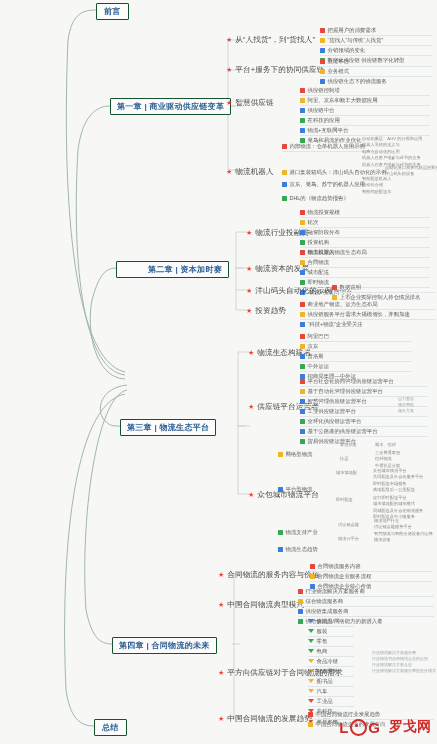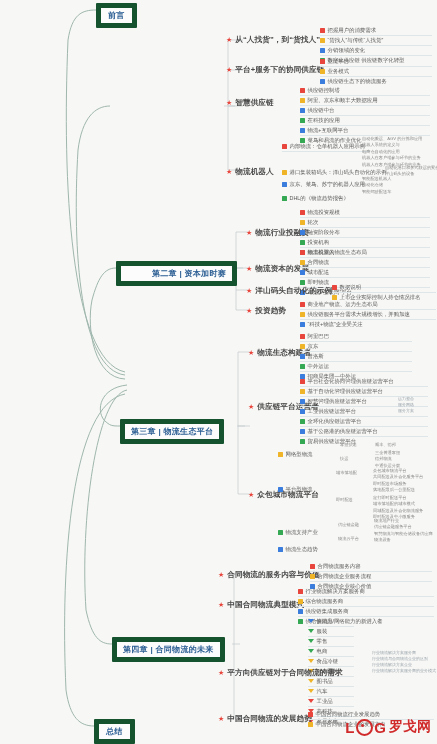--- a/index.html
+++ b/index.html
@@ -20,49 +20,49 @@
     left:10px;top:355px;width:115px;height:48px;
     border:1px solid #b9c8d8;background:#fdfdfd;
     border-radius:2px;
     display:flex;flex-direction:column;align-items:center;justify-content:center;
   }
   .root .bookicon{width:20px;height:20px;margin-bottom:1px;}
   .root .rlabel{font-size:10.5px;color:#2a5d93;font-weight:bold;letter-spacing:.5px;}
 
   
   .chapter{
-    border:5px solid #14532d;background:#fcfcfc;border-radius:1px;
+    border:1px solid #14532d;background:#fcfcfc;border-radius:1px;
     padding:2px 6px;font-size:8px;color:#2a5d93;font-weight:bold;
     letter-spacing:.3px;line-height:11px;
   }
   .small-chapter{padding:2px 7px;}
 
   
-  .l2{font-size:7.6px;color:#4a4a4a;display:flex;align-items:flex-end;line-height:10px;font-weight:bold;}
+  .l2{font-size:7.6px;color:#4a4a4a;display:flex;align-items:flex-end;line-height:10px;}
   .l2 .star{color:#e8453c;font-size:7px;margin-right:3px;}
   .l2 .t{letter-spacing:.1px;}
 
   
   .l3{font-size:5.4px;color:#5a5a5a;display:flex;align-items:center;line-height:8.2px;
       border-bottom:0.5px solid #dfe6ea;padding:0.4px 1px 0.4px 0;}
   .l3 .sq{width:5px;height:5px;margin-right:2.5px;flex:none;border-radius:.5px;
       display:inline-block;}
   .l3.noline{border-bottom:none;}
 
   
   .l4{font-size:4.2px;color:#8a8a8a;line-height:6.4px;}
   .note{font-size:4px;color:#9aa4ab;line-height:6px;}
 
   
   .tri{width:0;height:0;border-left:3px solid transparent;border-right:3px solid transparent;
        border-top:4px solid #999;margin-right:2.5px;flex:none;}
 
   .logo{position:absolute;right:6px;bottom:8px;display:flex;align-items:center;}
   .logo .lg{font-size:15px;font-weight:bold;color:#d02a2a;letter-spacing:1px;}
-  .logo .cn{font-size:14px;font-weight:bold;color:#d02a2a;margin-left:2px;}
+  .logo .cn{font-size:14px;font-weight:bold;color:#d02a2a;margin-left:8px;}
   .logo .ring{width:13px;height:13px;border:2px solid #d02a2a;border-radius:50%;
       display:inline-block;margin:0 1px;position:relative;}
   .logo .ring:after{content:"";position:absolute;left:3px;top:3px;width:3px;height:3px;
       background:#d02a2a;border-radius:50%;}
 </style>
 </head>
 <body>
 
 <div id="canvas">
 
@@ -84,20 +84,23 @@
       <path d="M238 352 L 238 494 M238 352 L 250 352 M238 426 L 250 426 M238 494 L 250 494"></path>
       <path d="M232 644 L 240 644"></path>
       <path d="M234 574 L 234 718 M234 574 L 246 574 M234 604 L 246 604 M234 672 L 246 672 M234 718 L 246 718"></path>
     </g>
   </svg>
 
 
   <div class="node chapter small-chapter" style="left:96px;top:3px;">
     <span>前言</span>
   </div>
+  <div class="node chapter" style="left:110px;top:98px;">
+    <span>第一章 | 商业驱动供应链变革</span>
+  </div>
   <div class="node chapter" style="left:116px;top:261px;padding-left:31px;">
     <span>第二章 | 资本加时赛</span>
   </div>
   <div class="node chapter" style="left:120px;top:419px;">
     <span>第三章 | 物流生态平台</span>
   </div>
   <div class="node chapter" style="left:112px;top:637px;">
     <span>第四章 | 合同物流的未来</span>
   </div>
   <div class="node chapter small-chapter" style="left:94px;top:719px;">

